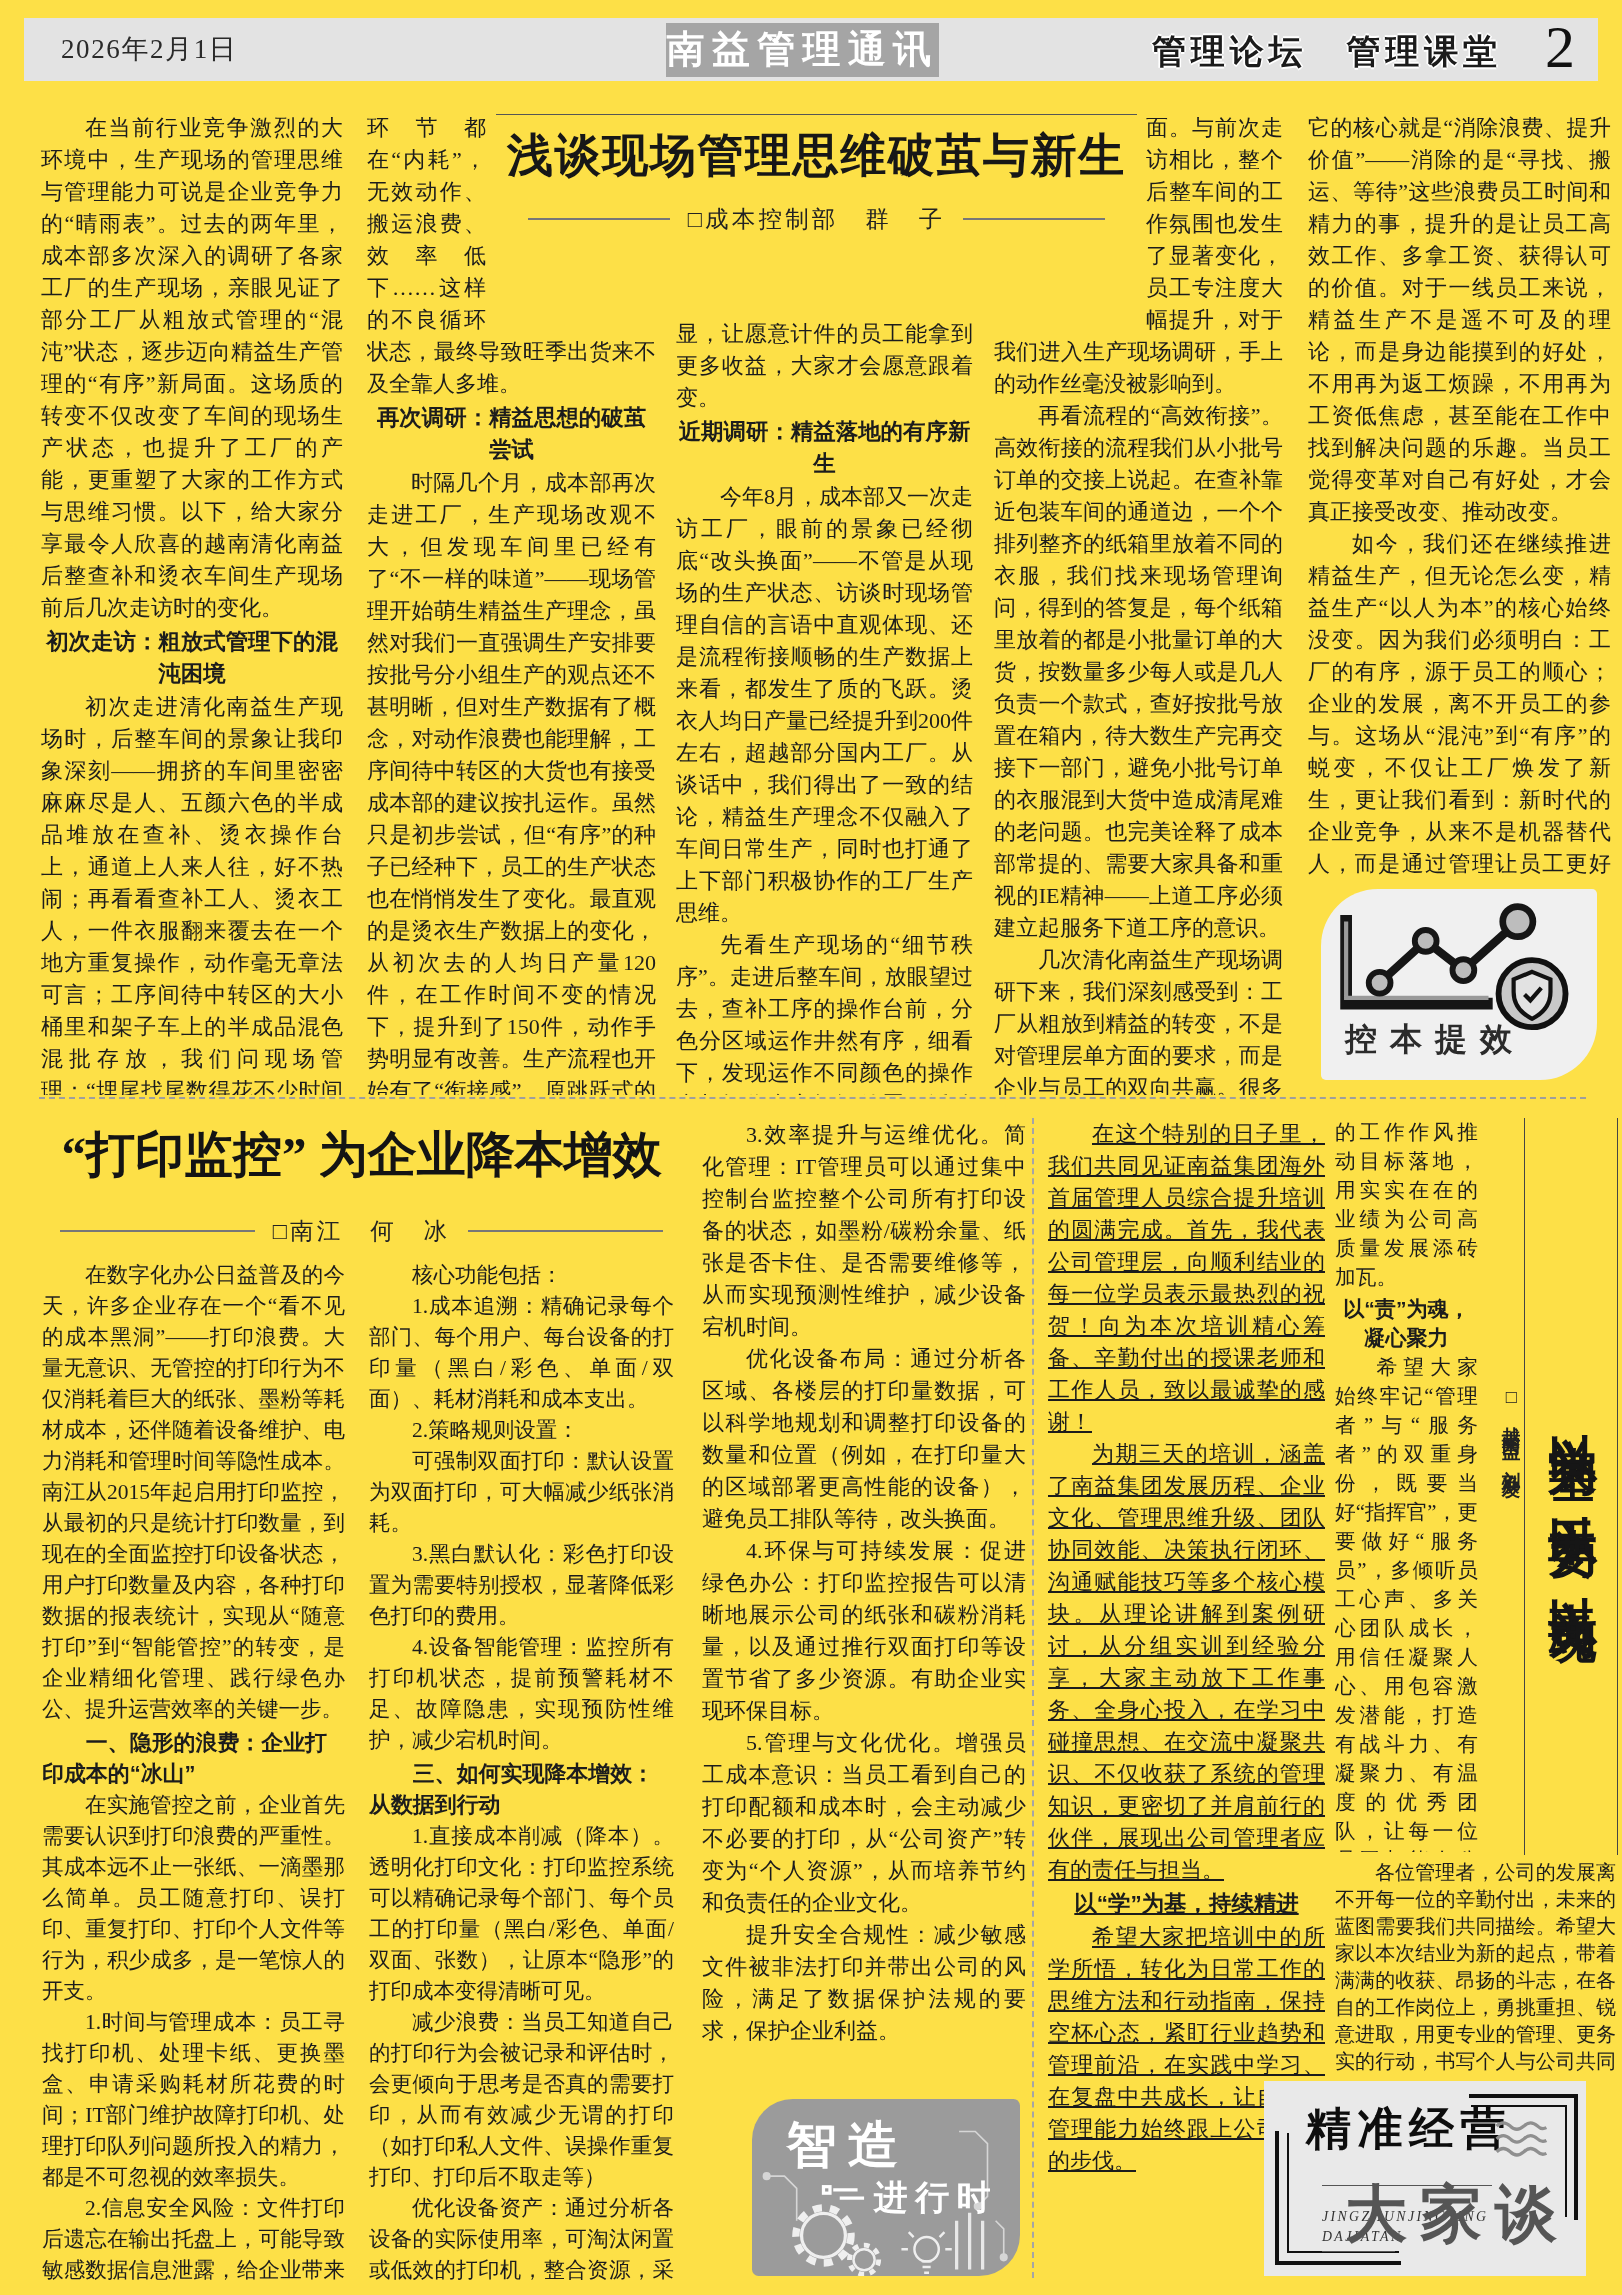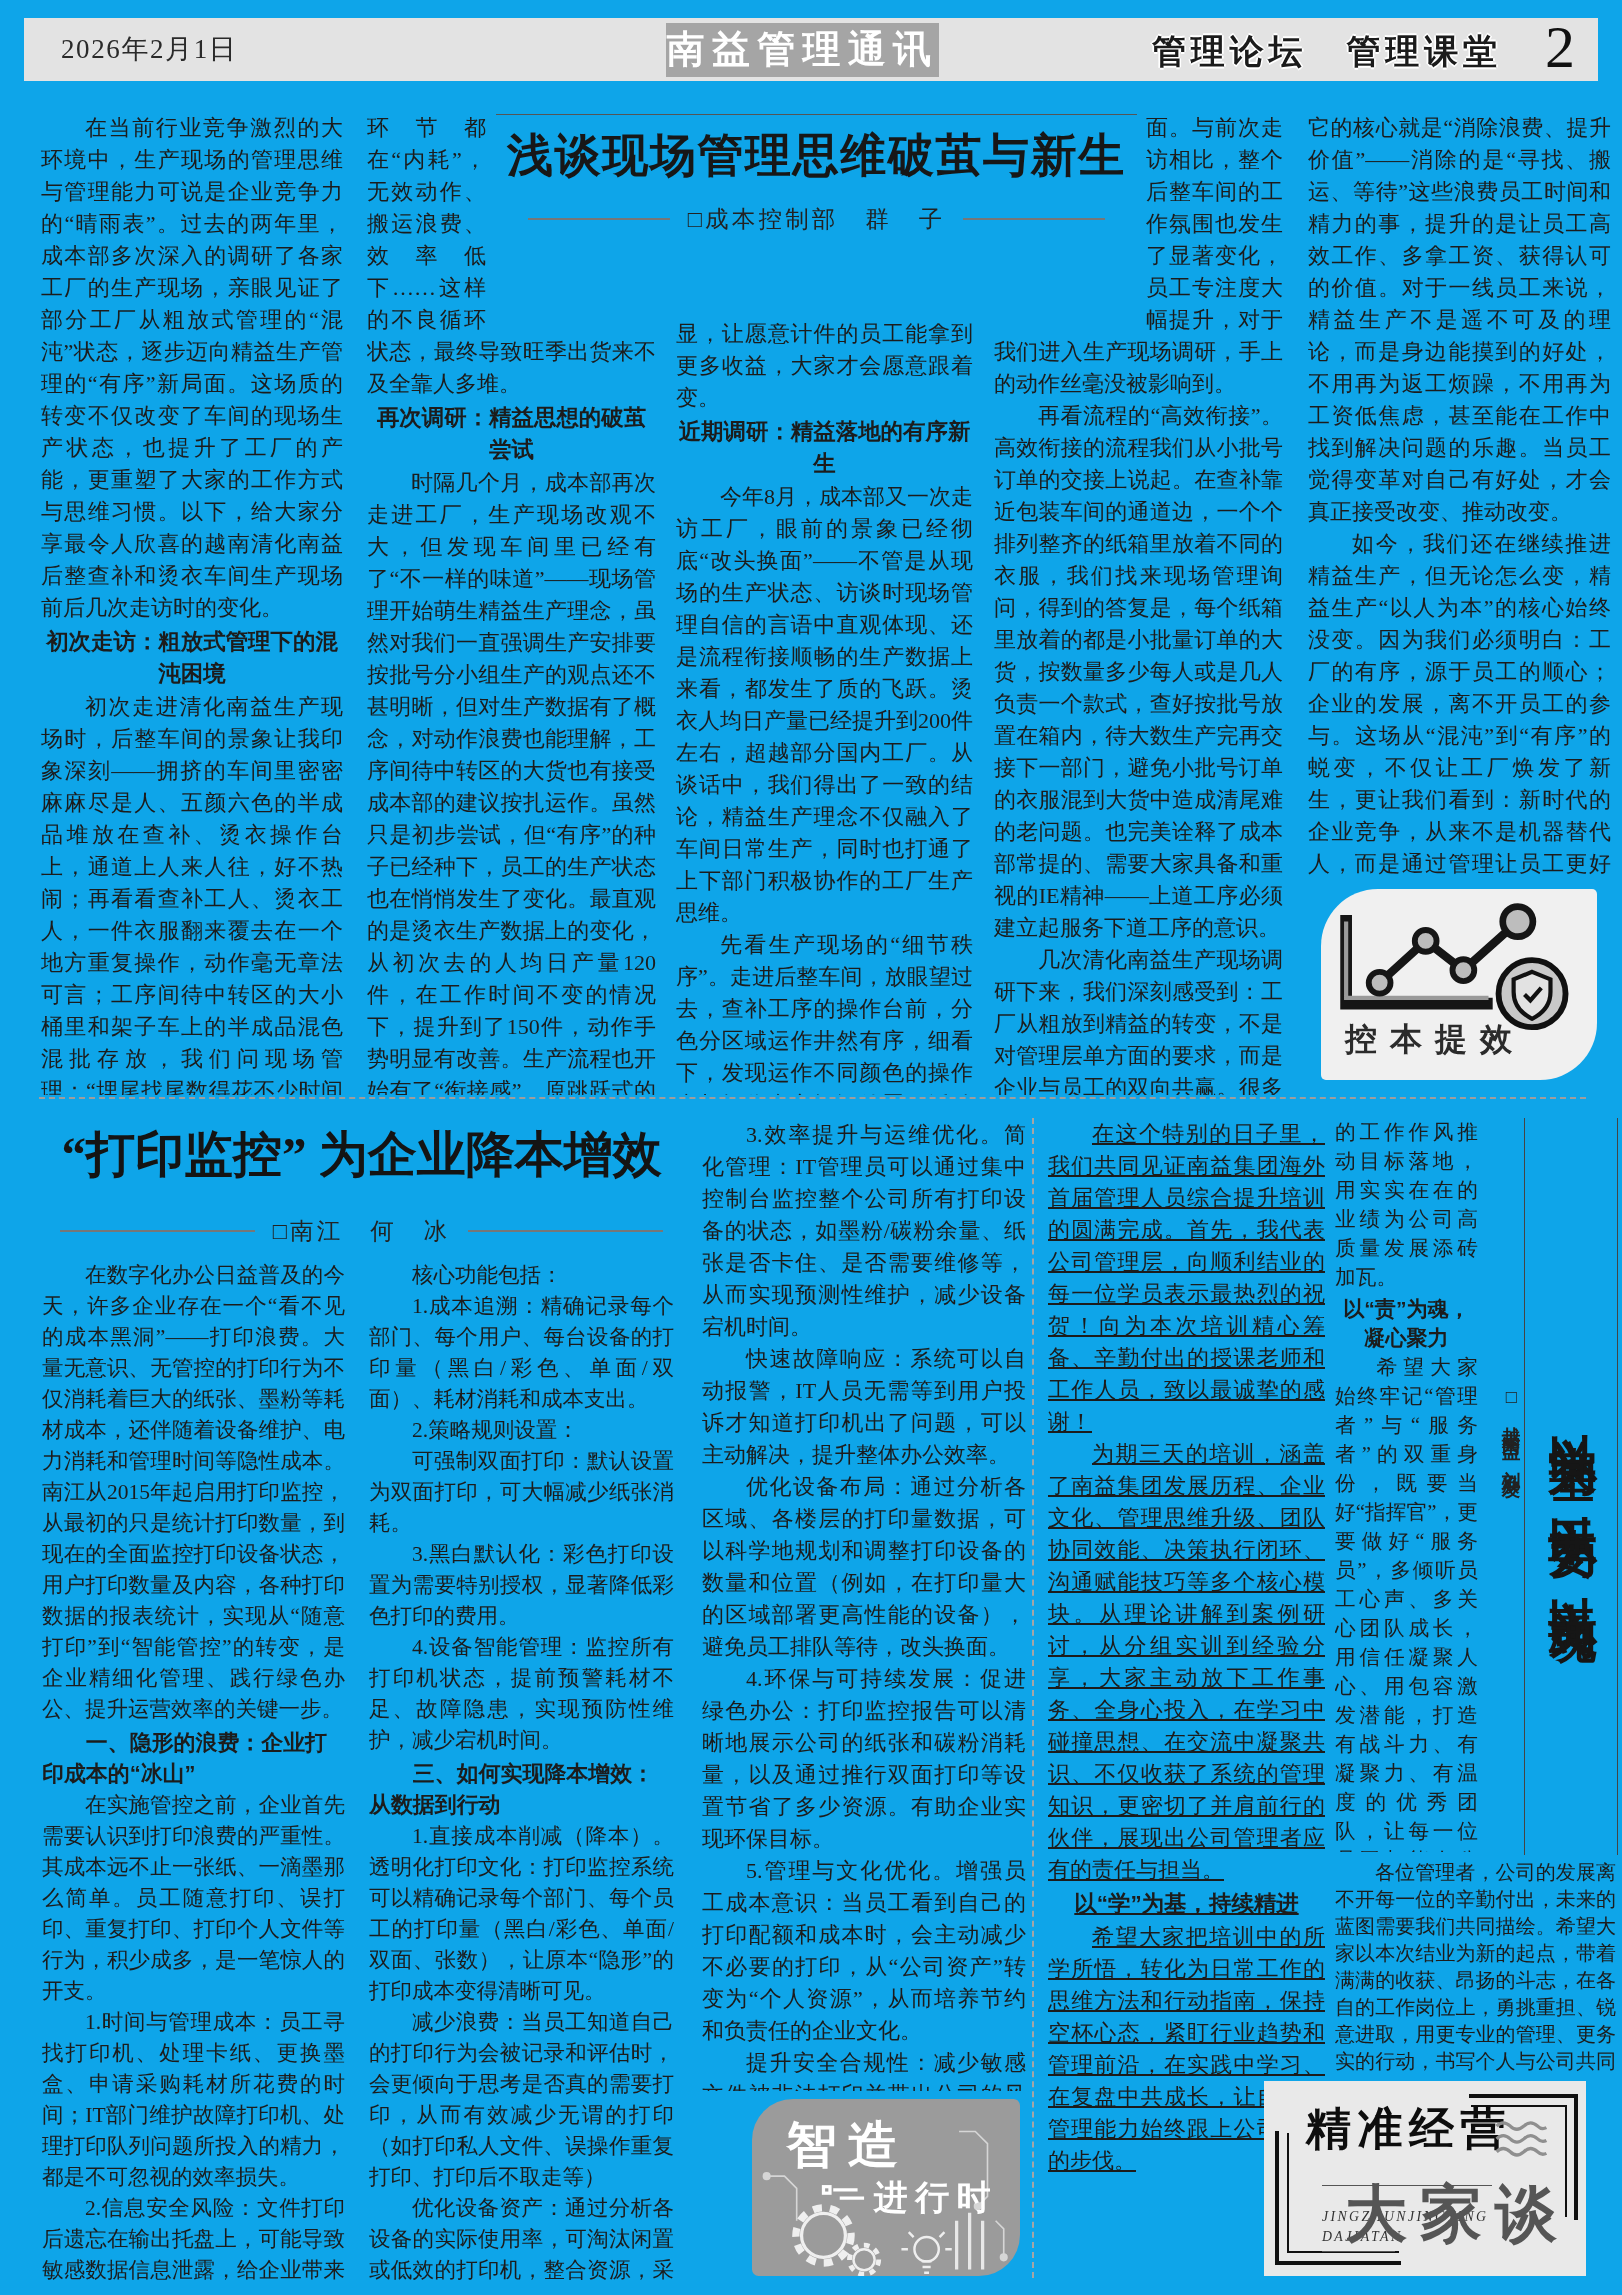--- a/index.html
+++ b/index.html
@@ -1,16 +1,16 @@
 <!DOCTYPE html>
 <html style="font-size:13px"><head>
 <meta charset="utf-8">
 <style>
   html,body{margin:0;padding:0;background:#888;}
-  #page{position:relative;width:1622px;height:2295px;background:#0ea5e9;margin:0 auto;overflow:hidden;
+  #page{position:relative;width:1622px;height:2295px;background:#fde047;margin:0 auto;overflow:hidden;
         font-family:"Liberation Serif","DejaVu Serif",serif;color:#1c1c1c;}
   .abs{position:absolute;}
   
   #header-bar{left:24px;top:18px;width:1574px;height:63px;background:#e3e3e3;}
   #date{left:37px;top:0;height:63px;line-height:63px;font-size:27px;color:#2a2a2a;letter-spacing:1.6px;}
   #masthead-box{left:642px;top:4.9px;width:273px;height:54px;background:#a5a5a5;display:flex;align-items:center;justify-content:center;}
   #masthead-box span{color:#fff;font-size:38px;font-weight:bold;letter-spacing:7.3px;font-family:"Liberation Serif",serif;}
   #sections{right:96px;top:11.4px;font-size:34px;font-weight:bold;color:#1b1b1b;letter-spacing:4.9px;
             text-shadow:1.6px 0 #fff,-1.6px 0 #fff,0 1.6px #fff,0 -1.6px #fff;}
   #page-num{right:23px;top:-4.9px;font-size:60px;color:#111;font-family:"Liberation Serif",serif;}
@@ -157,21 +157,20 @@
       <p class="para">可强制双面打印：默认设置为双面打印，可大幅减少纸张消耗。</p>
       <p class="para">3.黑白默认化：彩色打印设置为需要特别授权，显著降低彩色打印的费用。</p>
       <p class="para">4.设备智能管理：监控所有打印机状态，提前预警耗材不足、故障隐患，实现预防性维护，减少宕机时间。</p>
       <h4 class="sub inline">三、如何实现降本增效：从数据到行动</h4>
       <p class="para">1.直接成本削减（降本）。透明化打印文化：打印监控系统可以精确记录每个部门、每个员工的打印量（黑白/彩色、单面/双面、张数），让原本“隐形”的打印成本变得清晰可见。</p>
       <p class="para">减少浪费：当员工知道自己的打印行为会被记录和评估时，会更倾向于思考是否真的需要打印，从而有效减少无谓的打印（如打印私人文件、误操作重复打印、打印后不取走等）</p>
       <p class="para">优化设备资产：通过分析各设备的实际使用率，可淘汰闲置或低效的打印机，整合资源，采用更节能、综合单页成本更低的复合机，减少设备总数和维护费用。</p>
     </div>
   <div class="abs col a2col" style="left:702px;top:1119px;width:324px;height:972px;font-size:22px;line-height:32px;">
       <p class="para">3.效率提升与运维优化。简化管理：IT管理员可以通过集中控制台监控整个公司所有打印设备的状态，如墨粉/碳粉余量、纸张是否卡住、是否需要维修等，从而实现预测性维护，减少设备宕机时间。</p>
-      <p class="para">快速故障响应：系统可以自动报警，IT人员无需等到用户投诉才知道打印机出了问题，可以主动解决，提升整体办公效率。</p>
       <p class="para">优化设备布局：通过分析各区域、各楼层的打印量数据，可以科学地规划和调整打印设备的数量和位置（例如，在打印量大的区域部署更高性能的设备），避免员工排队等待，改头换面。</p>
       <p class="para">4.环保与可持续发展：促进绿色办公：打印监控报告可以清晰地展示公司的纸张和碳粉消耗量，以及通过推行双面打印等设置节省了多少资源。有助企业实现环保目标。</p>
       <p class="para">5.管理与文化优化。增强员工成本意识：当员工看到自己的打印配额和成本时，会主动减少不必要的打印，从“公司资产”转变为“个人资源”，从而培养节约和负责任的企业文化。</p>
       <p class="para">提升安全合规性：减少敏感文件被非法打印并带出公司的风险，满足了数据保护法规的要求，保护企业利益。</p>
     </div>
 
   <div class="abs" id="zhizao-box">
     <svg width="268" height="177" viewBox="0 0 330 218">
       <g stroke="#d6d6d6" stroke-width="2" fill="none">
         <polyline points="18,95 40,95 55,110 55,150"></polyline>

